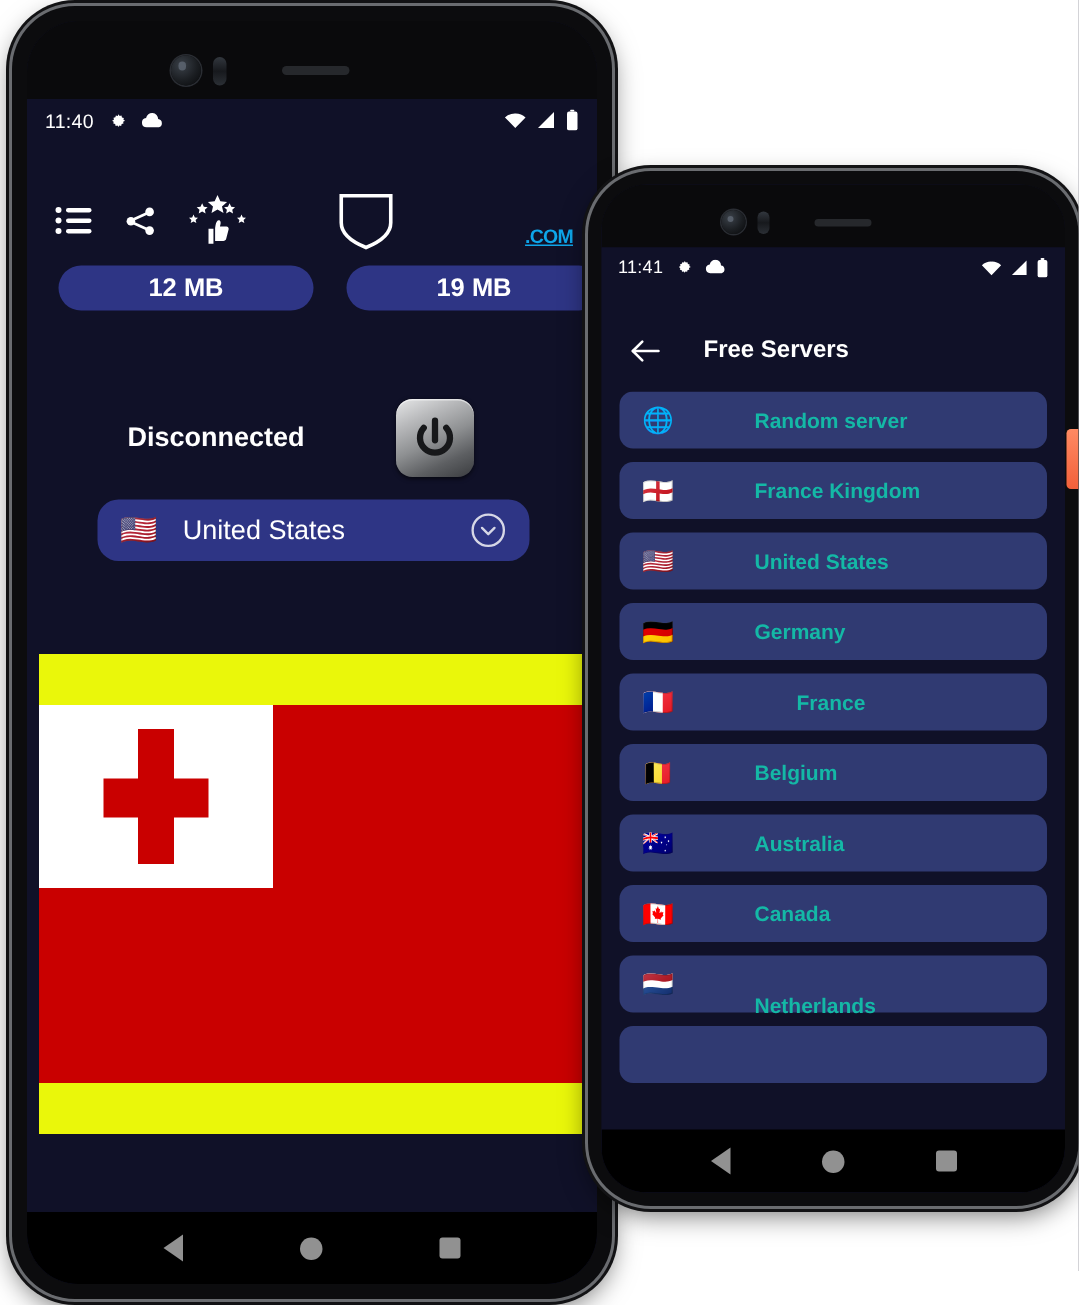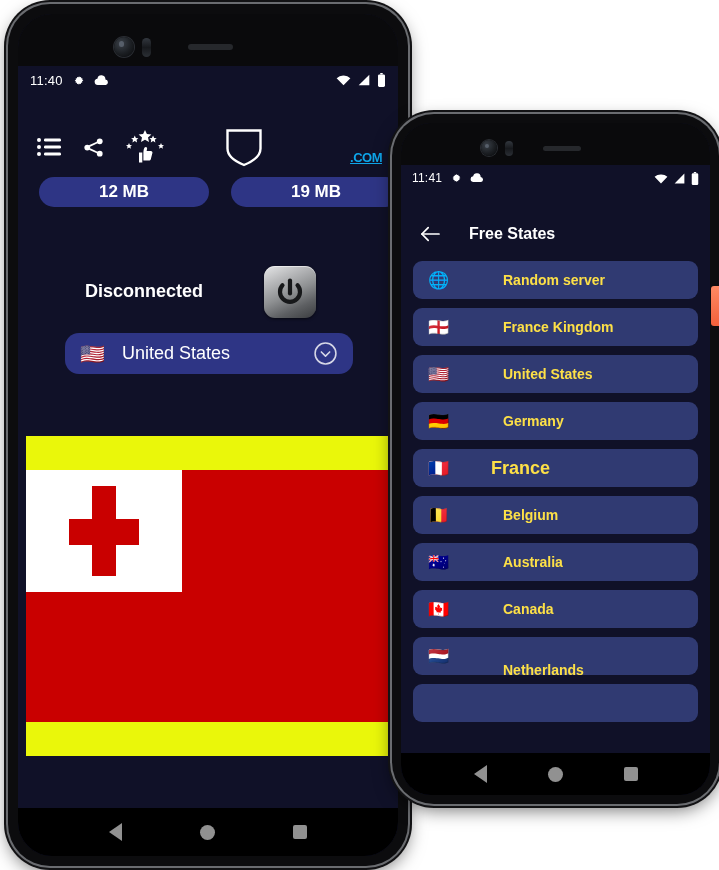--- a/index.html
+++ b/index.html
@@ -142,21 +142,21 @@
   .appbar2 .back { line-height: 0; cursor: pointer; }
   .appbar2 .title { color:#ffffff; font-weight: bold; }
   .srv-list { position: absolute; left:0; right:0; overflow: hidden; }
   .srv-item {
     background: #303a72;
     border-radius: 9px;
     display: flex; align-items: center;
     cursor: pointer;
   }
   .srv-flag { line-height: 1; text-align: center; }
-  .srv-name { color: #fde047; font-weight: bold; }
+  .srv-name { color: #14b8a6; font-weight: bold; }
 
   .side-tab {
     position: absolute;
     background: linear-gradient(180deg,#ff8a63 0%, #f2603a 100%);
     border-radius: 3px 0 0 3px;
   }
 </style>
 </head>
 <body>
 
@@ -348,21 +348,21 @@
           </div>
         </div>
 
         <div class="appbar2" style="top:48px; height:42px; padding:0 18px;">
           <span class="back">
             <svg width="22" height="18" viewBox="0 0 24 20" fill="none" stroke="#fff" stroke-width="1.9" stroke-linecap="round" stroke-linejoin="round">
               <line x1="22" y1="10" x2="3" y2="10"></line>
               <polyline points="10,3 3,10 10,17"></polyline>
             </svg>
           </span>
-          <span class="title" style="font-size:16px; margin-left:28px;">Free States</span>
+          <span class="title" style="font-size:16px; margin-left:28px;">Free Servers</span>
         </div>
 
         <div class="srv-list" style="top:96px; bottom:0; padding:0 12px;">
 
         <div class="srv-item" style="height: 38px; margin-bottom: 9px; padding: 0px 14px;">
               <span class="srv-flag" style="font-size: 17px; width: 24px;">🌐</span>
               <span class="srv-name" style="font-size: 14px; margin-left: 52px;">Random server</span>
             </div>
             <div class="srv-item" style="height: 38px; margin-bottom: 9px; padding: 0px 14px;">
               <span class="srv-flag" style="font-size: 17px; width: 24px;">🏴󠁧󠁢󠁥󠁮󠁧󠁿</span>
@@ -371,21 +371,21 @@
             <div class="srv-item" style="height: 38px; margin-bottom: 9px; padding: 0px 14px;">
               <span class="srv-flag" style="font-size: 17px; width: 24px;">🇺🇸</span>
               <span class="srv-name" style="font-size: 14px; margin-left: 52px;">United States</span>
             </div>
             <div class="srv-item" style="height: 38px; margin-bottom: 9px; padding: 0px 14px;">
               <span class="srv-flag" style="font-size: 17px; width: 24px;">🇩🇪</span>
               <span class="srv-name" style="font-size: 14px; margin-left: 52px;">Germany</span>
             </div>
             <div class="srv-item" style="height: 38px; margin-bottom: 9px; padding: 0px 14px;">
               <span class="srv-flag" style="font-size: 17px; width: 24px;">🇫🇷</span>
-              <span class="srv-name" style="font-size: 18px; margin-left: 40px;">France</span>
+              <span class="srv-name" style="font-size: 14px; margin-left: 80px;">France</span>
             </div>
             <div class="srv-item" style="height: 38px; margin-bottom: 9px; padding: 0px 14px;">
               <span class="srv-flag" style="font-size: 17px; width: 24px;">🇧🇪</span>
               <span class="srv-name" style="font-size: 14px; margin-left: 52px;">Belgium</span>
             </div>
             <div class="srv-item" style="height: 38px; margin-bottom: 9px; padding: 0px 14px;">
               <span class="srv-flag" style="font-size: 17px; width: 24px;">🇦🇺</span>
               <span class="srv-name" style="font-size: 14px; margin-left: 52px;">Australia</span>
             </div>
             <div class="srv-item" style="height: 38px; margin-bottom: 9px; padding: 0px 14px;">

